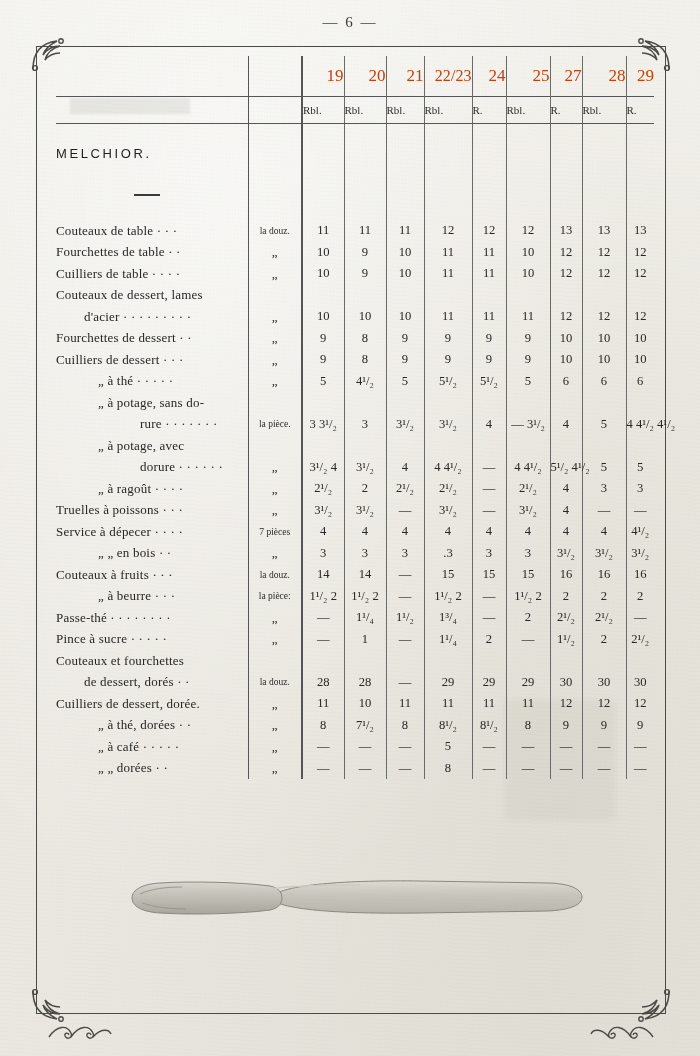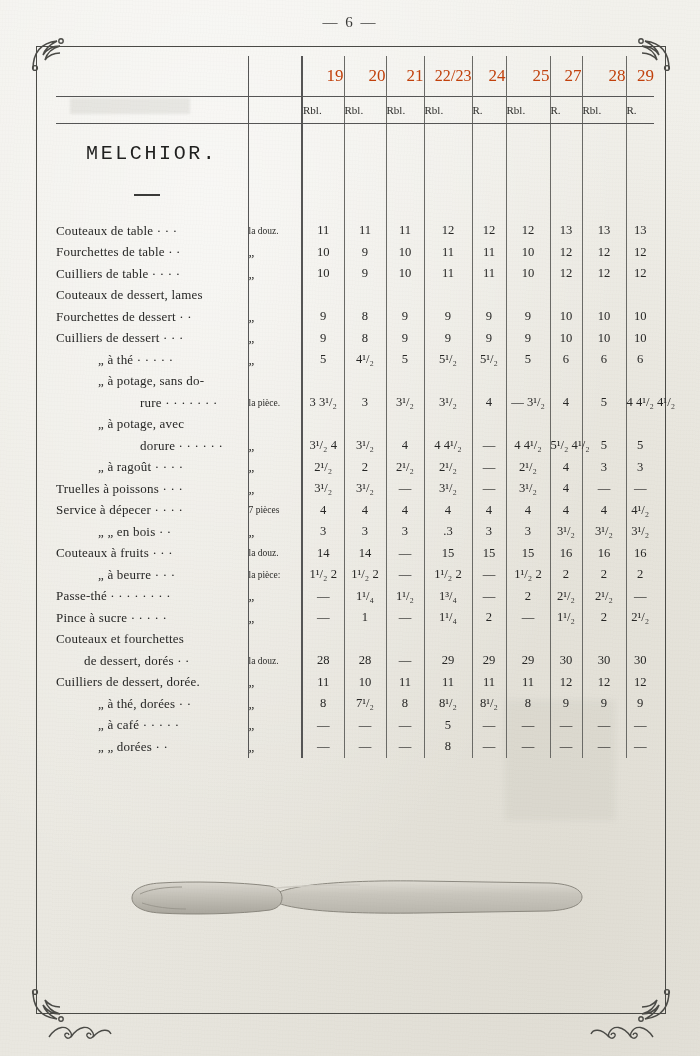--- a/index.html
+++ b/index.html
@@ -112,25 +112,25 @@
     font-size: 11px;
     height: 26px;
     border-top: 1.1px solid #555;
     border-bottom: 1.6px solid #555;
     color: #2c2c2a;
   }
   .title-row td {
     height: 58px;
   }
   .title-cell {
-    font-family: Liberation Mono, monospace;
-    font-size: 20px;
+    font-family: Liberation Sans, sans-serif;
+    font-size: 13px;
     letter-spacing: 2.6px;
     font-weight: bold;
-    text-align: center;
+    text-align: left;
     color: #1f1f1e;
     padding-left: 10px;
   }
   .rule-row td { height: 26px; }
   .dash {
     width: 26px;
     height: 2.4px;
     background: #3a3a38;
     margin: 0 auto 0 78px;
   }
@@ -144,20 +144,21 @@
     padding-left: 6px;
     white-space: nowrap;
     color: #262625;
     letter-spacing: .2px;
   }
   td.label.indent { padding-left: 42px; }
   td.label.indent2 { padding-left: 84px; }
   td.label.cont { padding-left: 28px; }
   td.unit {
     font-size: 9.5px;
+    text-align: center;
     color: #2a2a28;
     white-space: nowrap;
     margin-top: 20px;
   }
   td.unit.quot { font-size: 13px; }
   td.num {
     text-align: center;
     font-size: 12.6px;
     color: #262625;
     white-space: nowrap;
@@ -380,20 +381,33 @@
           <td class="num vcell"></td>
           <td class="num vcell"></td>
           <td class="num vcell"></td>
           <td class="num vcell"></td>
           <td class="num vcell"></td>
           <td class="num vcell"></td>
           <td class="num vcell"></td>
           <td class="num vcell-last"></td>
         </tr>
         <tr class="data">
+          <td class="label vline-label cont">d'acier · · · · · · · · ·</td>
+          <td class="unit vline-thick quot">„</td>
+          <td class="num vcell">10</td>
+          <td class="num vcell">10</td>
+          <td class="num vcell">10</td>
+          <td class="num vcell">11</td>
+          <td class="num vcell">11</td>
+          <td class="num vcell">11</td>
+          <td class="num vcell">12</td>
+          <td class="num vcell">12</td>
+          <td class="num vcell-last">12</td>
+        </tr>
+        <tr class="data">
           <td class="label vline-label">Fourchettes de dessert · ·</td>
           <td class="unit vline-thick quot">„</td>
           <td class="num vcell">9</td>
           <td class="num vcell">8</td>
           <td class="num vcell">9</td>
           <td class="num vcell">9</td>
           <td class="num vcell">9</td>
           <td class="num vcell">9</td>
           <td class="num vcell">10</td>
           <td class="num vcell">10</td>

